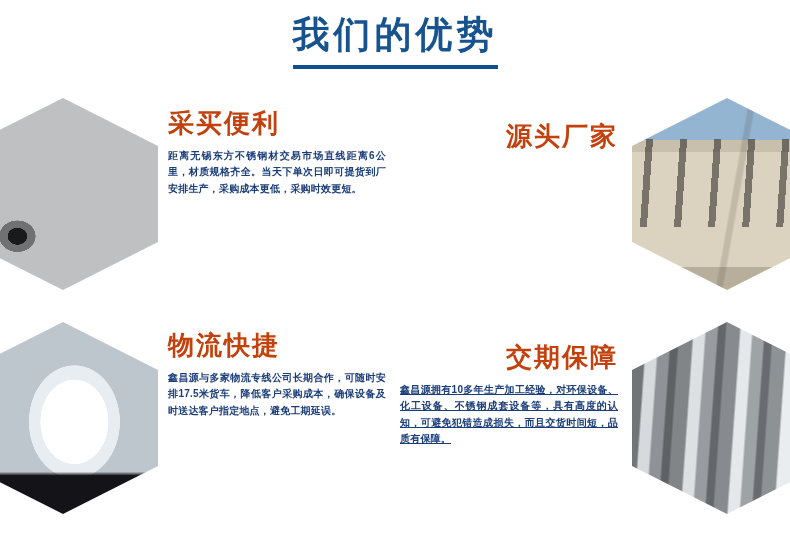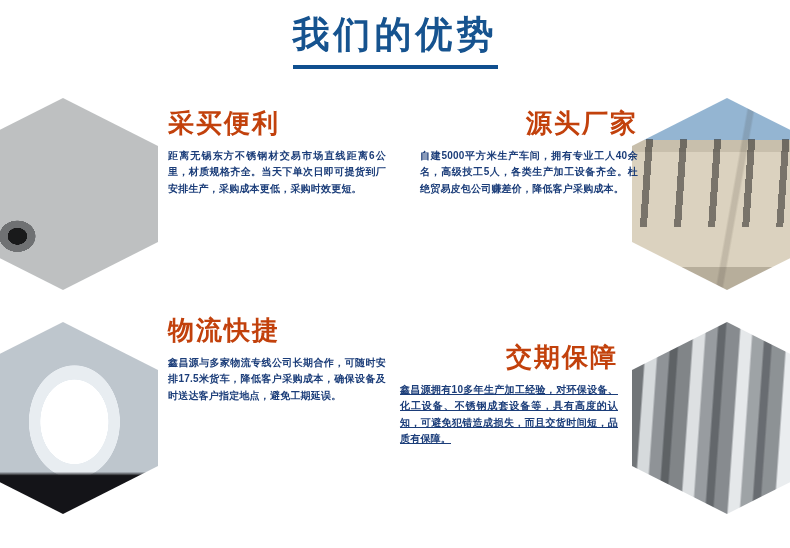--- a/index.html
+++ b/index.html
@@ -143,23 +143,23 @@
     color: #1b3d79;
     letter-spacing: 0.2px;
     text-align: justify;
     text-justify: inter-ideograph;
     display: block;
     margin: 0;
   }
 
   
   #col-1 { left: 168px; top: 108px; }
-  #col-2 { left: 400px; top: 108px; text-align: right; margin-left: 20px; }
+  #col-2 { left: 400px; top: 121px; text-align: right; }
   #col-2 .col-body { text-align: justify; }
-  #col-3 { left: 168px; top: 315px; }
+  #col-3 { left: 168px; top: 330px; }
   #col-4 { left: 400px; top: 314px; text-align: right; margin-top: 28px; }
   #col-4 .col-body { text-align: justify; text-decoration: underline; }
 </style>
 </head>
 <body>
 
 <div class="page-title-wrap">
   <span class="page-title">我们的优势</span>
   <div class="title-rule"></div>
 </div>
@@ -180,21 +180,20 @@
   <div class="hex-inner"></div>
 </div>
 
 <div class="col" id="col-1">
   <span class="col-head">采买便利</span>
   <p class="col-body">距离无锡东方不锈钢材交易市场直线距离6公里，材质规格齐全。当天下单次日即可提货到厂安排生产，采购成本更低，采购时效更短。</p>
 </div>
 
 <div class="col" id="col-2">
   <span class="col-head">源头厂家</span>
-  <p class="col-body">自建5000平方米生产车间，拥有专业工人40余名，高级技工5人，各类生产加工设备齐全。杜绝贸易皮包公司赚差价，降低客户采购成本。</p>
 </div>
 
 <div class="col" id="col-3">
   <span class="col-head">物流快捷</span>
   <p class="col-body">鑫昌源与多家物流专线公司长期合作，可随时安排17.5米货车，降低客户采购成本，确保设备及时送达客户指定地点，避免工期延误。</p>
 </div>
 
 <div class="col" id="col-4">
   <span class="col-head">交期保障</span>
   <p class="col-body">鑫昌源拥有10多年生产加工经验，对环保设备、化工设备、不锈钢成套设备等，具有高度的认知，可避免犯错造成损失，而且交货时间短，品质有保障。</p>

